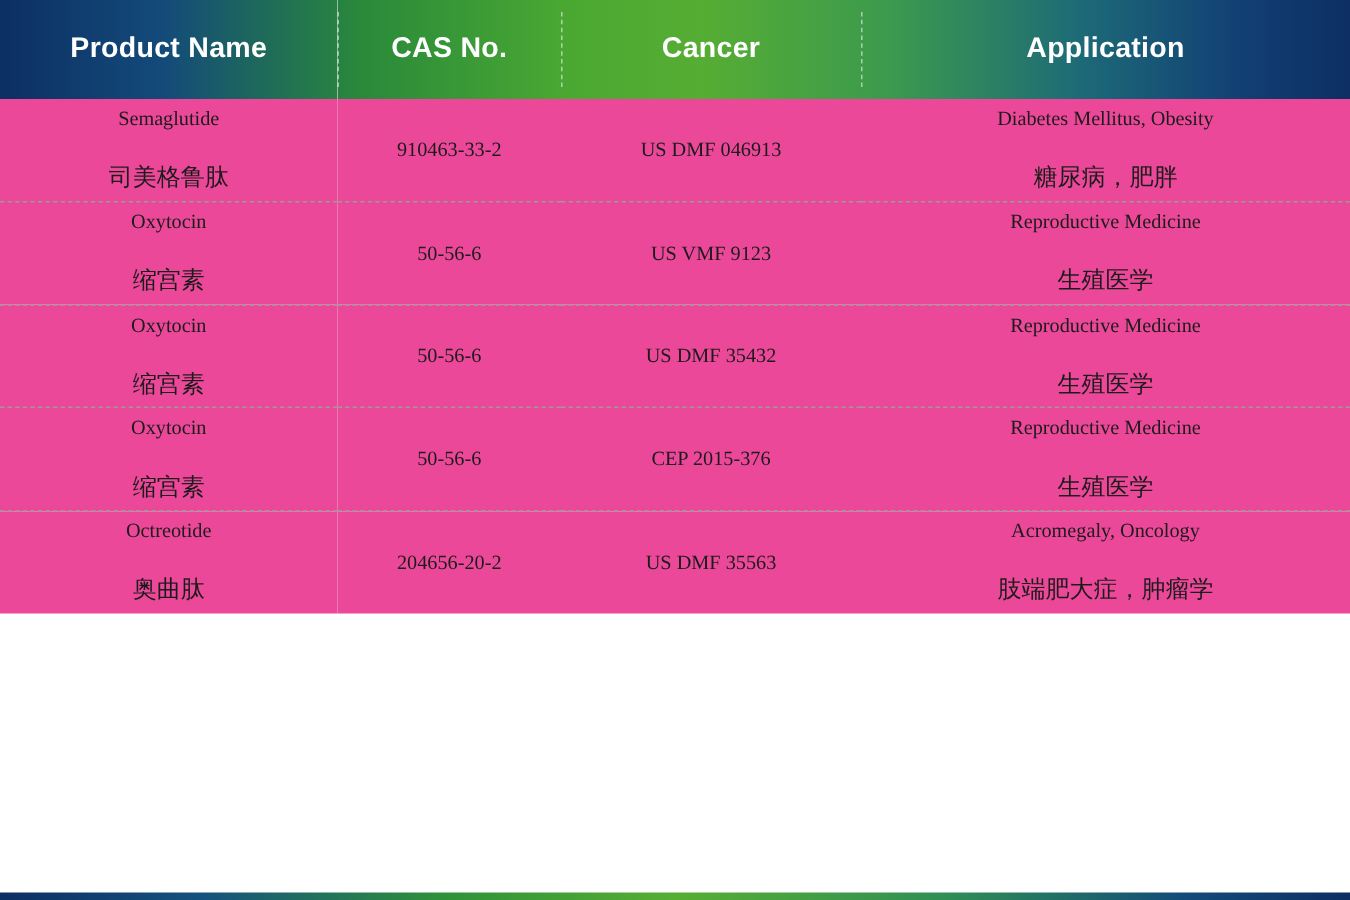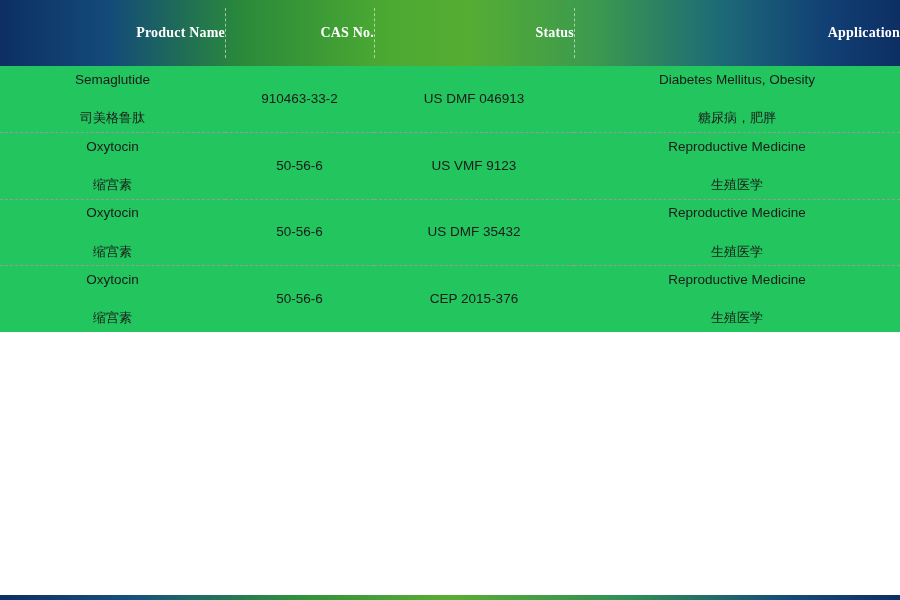--- a/index.html
+++ b/index.html
@@ -33,62 +33,62 @@
         #2a8a3a 27%,
         #4aa832 42%,
         #56ad33 52%,
         #3b9a4e 66%,
         #1d6a77 80%,
         #113f74 92%,
         #0d2f63 100%);
   }
   thead th {
     color: #ffffff;
-    font-size: 14px;
+    font-size: 19px;
     font-weight: bold;
-    text-align: right;
+    text-align: center;
     vertical-align: middle;
     padding: 0;
     letter-spacing: 0.2px;
     position: relative;
-    font-family: Liberation Serif, serif;
   }
   thead th + th::before {
     content: "";
     position: absolute;
     left: 0;
     top: 8px;
     bottom: 8px;
     border-left: 1px dashed rgba(255,255,255,0.55);
   }
   
   tbody tr.data-row {
     height: 66.5px;
-    background: #22c55e;
+    background: #ec4899;
+    font-family: Liberation Serif, serif;
   }
   tbody tr.data-row td {
     text-align: center;
     vertical-align: middle;
     padding: 4px 6px;
     border-bottom: 1px dashed #9a9a9a;
     color: #1b1b1b;
     font-size: 13.5px;
     line-height: 1.35;
   }
   tbody tr.data-row:last-child td {
     border-bottom: none;
   }
   .cell-en {
     display: block;
     font-size: 13.5px;
     color: #1b1b1b;
   }
   .cell-zh {
     display: block;
-    font-size: 13px;
+    font-size: 16px;
     color: #1b1b1b;
     margin-top: 20px;
   }
   td.cas-cell, td.status-cell {
     font-size: 13.5px;
   }
   
   .bottom-bar {
     position: absolute;
     left: 0;
@@ -118,21 +118,21 @@
     <colgroup>
       <col class="c-name">
       <col class="c-cas">
       <col class="c-status">
       <col class="c-app">
     </colgroup>
     <thead>
       <tr class="header-row">
         <th>Product Name</th>
         <th>CAS No.</th>
-        <th>Status</th>
+        <th>Cancer</th>
         <th>Application</th>
       </tr>
     </thead>
     <tbody>
       <tr class="data-row">
         <td class="name-cell">
           <span class="cell-en">Semaglutide</span>
           <span class="cell-zh">司美格鲁肽</span>
         </td>
         <td class="cas-cell">910463-33-2</td>
@@ -171,16 +171,28 @@
           <span class="cell-en">Oxytocin</span>
           <span class="cell-zh">缩宫素</span>
         </td>
         <td class="cas-cell">50-56-6</td>
         <td class="status-cell">CEP 2015-376</td>
         <td class="app-cell">
           <span class="cell-en">Reproductive Medicine</span>
           <span class="cell-zh">生殖医学</span>
         </td>
       </tr>
+      <tr class="data-row">
+        <td class="name-cell">
+          <span class="cell-en">Octreotide</span>
+          <span class="cell-zh">奥曲肽</span>
+        </td>
+        <td class="cas-cell">204656-20-2</td>
+        <td class="status-cell">US DMF 35563</td>
+        <td class="app-cell">
+          <span class="cell-en">Acromegaly, Oncology</span>
+          <span class="cell-zh">肢端肥大症，肿瘤学</span>
+        </td>
+      </tr>
     </tbody>
   </table>
   <div class="bottom-bar"></div>
 </div>
 
 </body></html>

